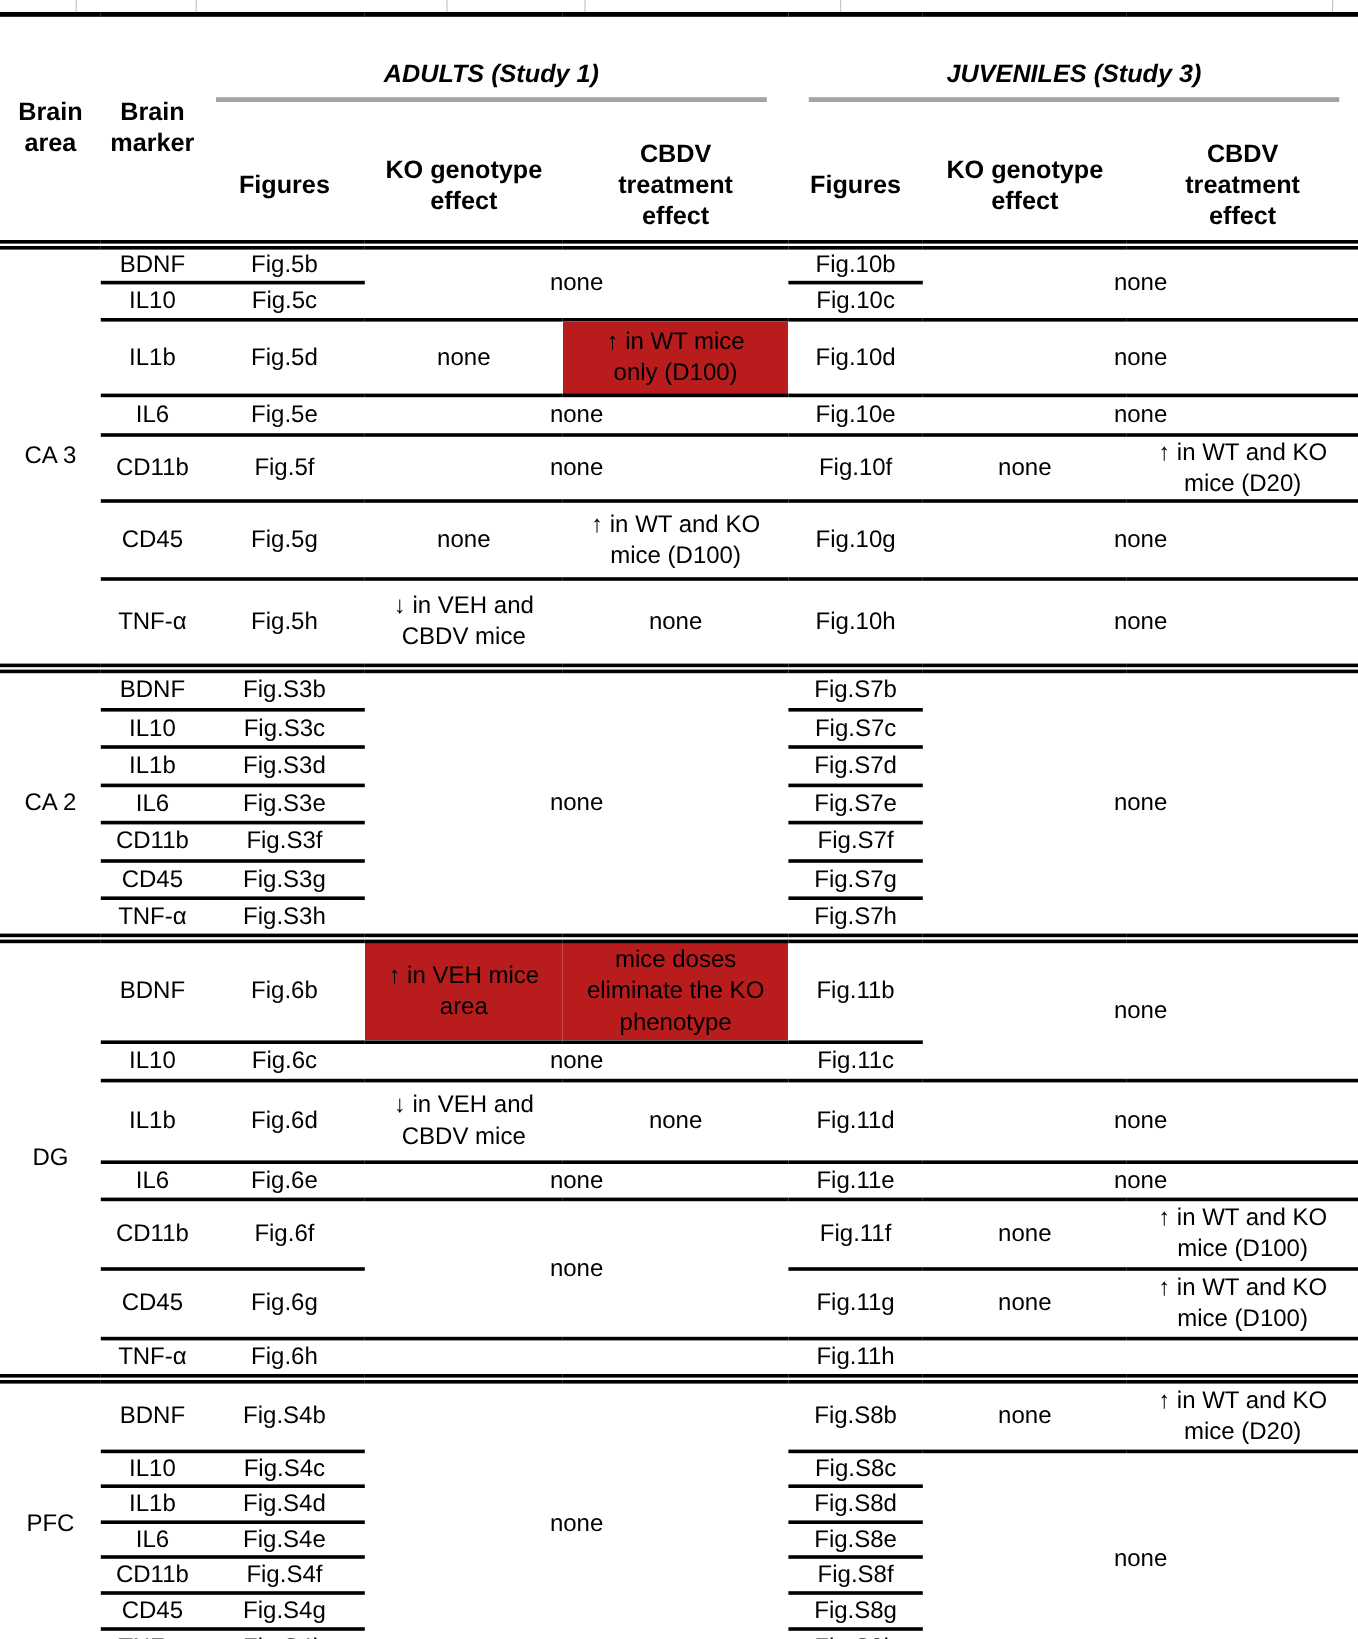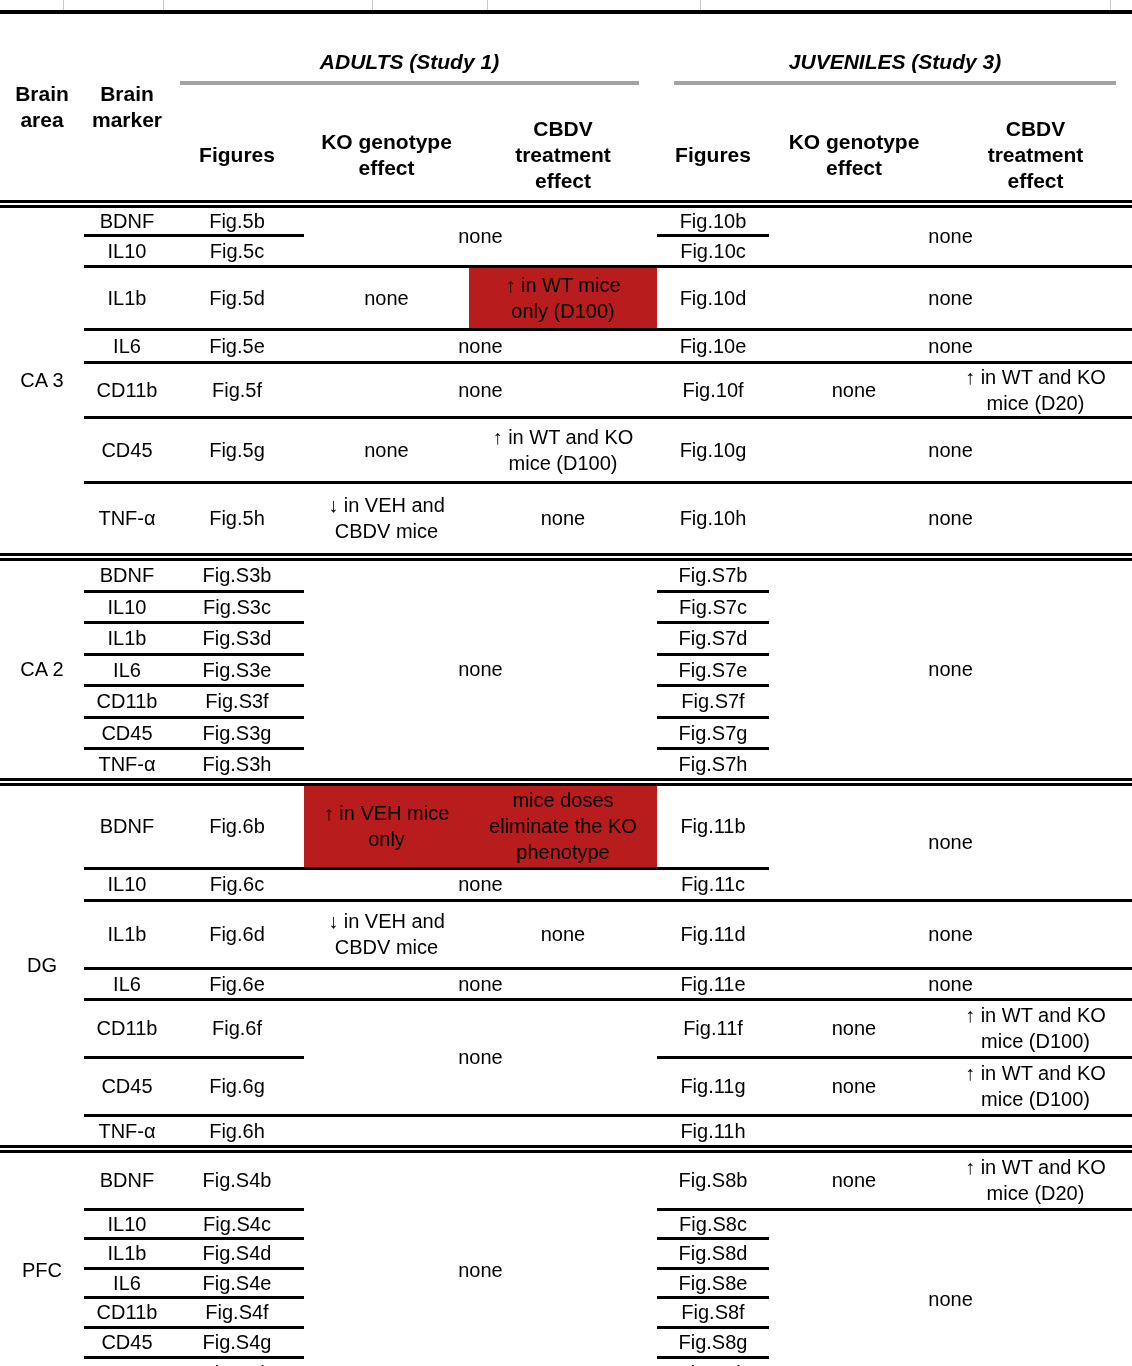--- a/index.html
+++ b/index.html
@@ -181,21 +181,21 @@
       <tr class="sep">
         <td colspan="8"></td>
       </tr>
     </tbody>
     <tbody>
       <tr style="height: 84px;">
         <td rowspan="7" class="area">DG</td>
         <td class="bb">BDNF</td>
         <td class="bb">Fig.6b</td>
         <td class="bb hl">↑  in VEH mice
-only</td>
+area</td>
         <td class="bb hl">mice doses
 eliminate the KO
 phenotype</td>
         <td class="bb">Fig.11b</td>
         <td colspan="2" rowspan="2" class="bb">none</td>
       </tr>
       <tr style="height: 32px;">
         <td class="bb">IL10</td>
         <td class="bb">Fig.6c</td>
         <td colspan="2" class="bb">none</td>

